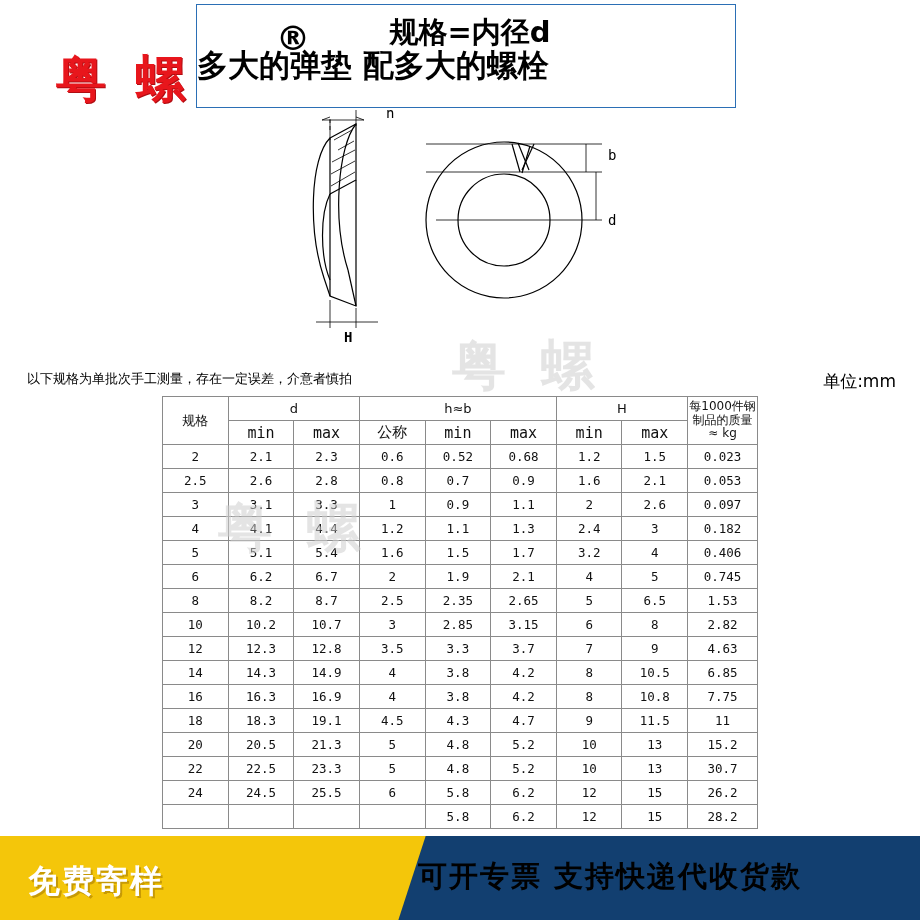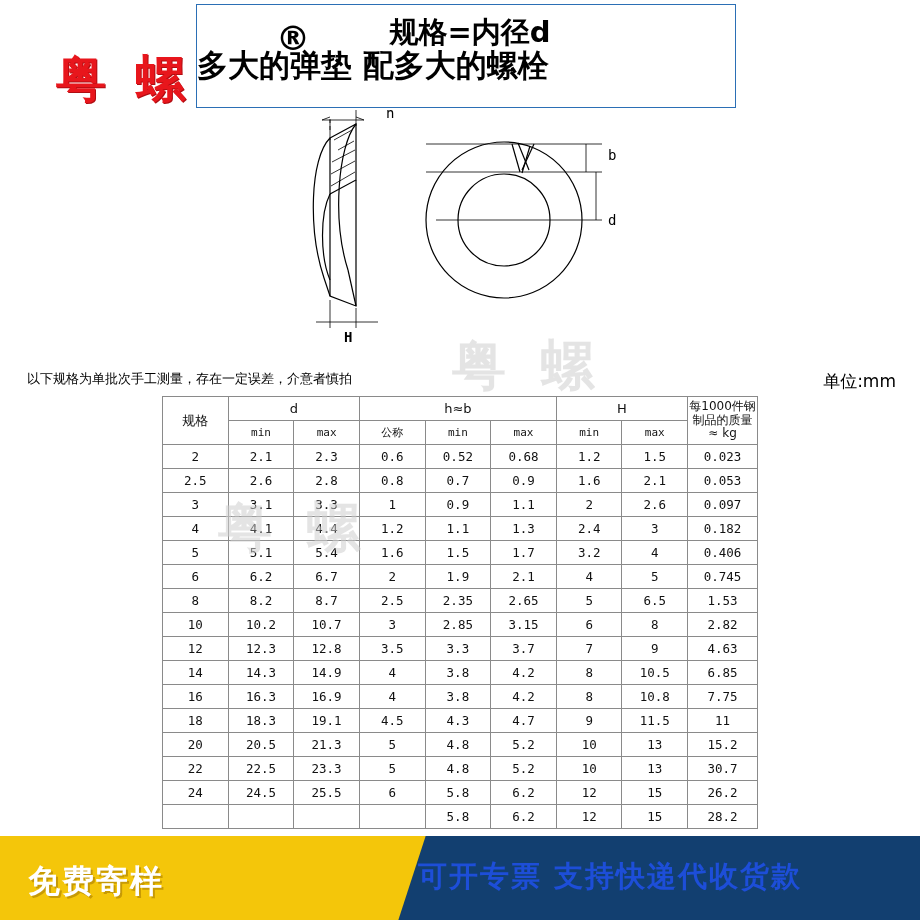--- a/index.html
+++ b/index.html
@@ -96,21 +96,21 @@
   table.spec th.grp{
     font-family:"DejaVu Sans", sans-serif;
     font-size:13px;
   }
   table.spec th.small{
     font-size:12px;
     line-height:1.15;
     font-family:"DejaVu Sans", sans-serif;
   }
   table.spec th.sub{
-    font-size:11px;
+    font-size:15px;
   }
   table.spec td.first{font-size:12.5px;}
   .col-spec{width:62px;margin-left:8px;}
   .col-n{width:62px;}
   .col-mass{width:66px;}
   
   .bottom{
     position:absolute;left:0;bottom:0;width:920px;height:84px;
     z-index:8;
   }
@@ -130,21 +130,21 @@
   .bl-text{
     position:absolute;left:28px;bottom:16px;
     font-size:32px;font-weight:bold;color:#ffffff;
     font-family:"DejaVu Sans", sans-serif;
     letter-spacing:2px;
     text-shadow:2px 2px 0 #c79a05;
     z-index:3;
   }
   .br-text{
     position:absolute;left:418px;bottom:23px;
-    font-size:29px;font-weight:bold;color:#1d4ed8;
+    font-size:29px;font-weight:bold;color:#000000;
     font-family:"DejaVu Sans", sans-serif;
     letter-spacing:2px;
     z-index:3;
   }
 </style>
 </head>
 <body>
 
 <div class="brand">粤 螺</div>
 

